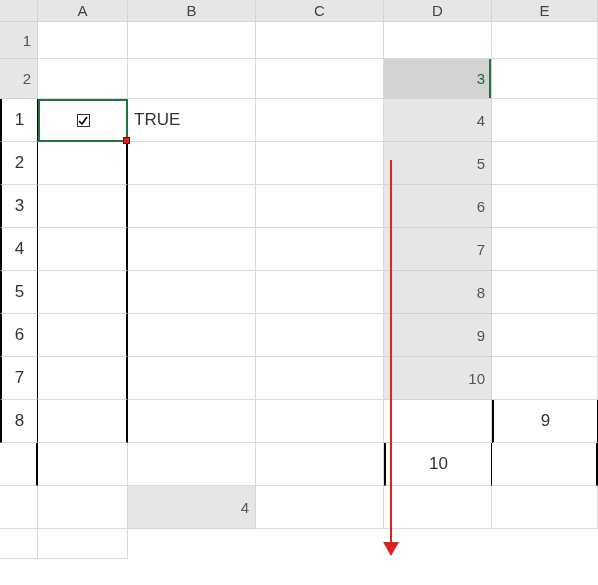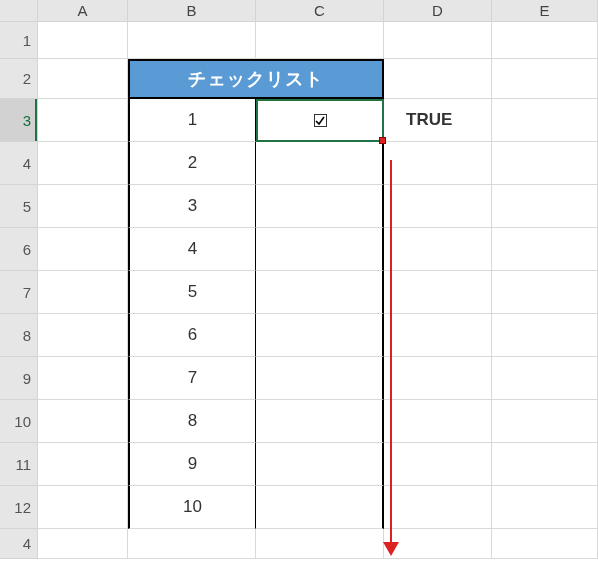--- a/index.html
+++ b/index.html
@@ -81,41 +81,40 @@
     }
     .arrowhead {
       position:absolute;
       left:383px; top:542px;
       width:0; height:0;
       border-left:8px solid transparent;
       border-right:8px solid transparent;
       border-top:14px solid #d22;
       z-index:4;
     }
-    .dtext { padding-left:22px; justify-content:flex-start;font-weight:bold; }
+    .dtext { padding-left:6px; justify-content:flex-start; }
   </style>
 </head>
 <body>
 
 <div class="sheet" id="grid" style="grid-template-rows: 22px 37px 40px 43px 43px 43px 43px 43px 43px 43px 43px 43px 43px 30px;">
     <div class="hcell"></div>
     <div class="hcell">A</div>
     <div class="hcell">B</div>
     <div class="hcell">C</div>
     <div class="hcell">D</div>
     <div class="hcell">E</div>
     <div class="rcell">1</div>
     <div class="cell"></div>
     <div class="cell"></div>
     <div class="cell"></div>
     <div class="cell"></div>
     <div class="cell"></div>
     <div class="rcell">2</div>
     <div class="cell"></div>
-    <div class="cell hdrmerge" style="grid-column: 3 / span 2;">チェックリスト</div>
     <div class="cell"></div>
     <div class="cell"></div>
     <div class="rcell sel mark">3</div>
     <div class="cell"></div>
     <div class="cell tbl-row tbl-b">1</div>
     <div class="cell tbl-row tbl-c selcell">
       <div class="cbx">
         <svg viewBox="0 0 10 10">
           <path d="M1 5 L4 8 L9 1" stroke="#000" stroke-width="1.6" fill="none"></path>
         </svg>
@@ -159,27 +158,25 @@
     <div class="cell tbl-row tbl-b">7</div>
     <div class="cell tbl-row tbl-c"></div>
     <div class="cell"></div>
     <div class="cell"></div>
     <div class="rcell">10</div>
     <div class="cell"></div>
     <div class="cell tbl-row tbl-b">8</div>
     <div class="cell tbl-row tbl-c"></div>
     <div class="cell"></div>
     <div class="cell"></div>
-    <div class="rcell">11</div>
     <div class="cell"></div>
     <div class="cell tbl-row tbl-b">9</div>
     <div class="cell tbl-row tbl-c"></div>
     <div class="cell"></div>
     <div class="cell"></div>
-    <div class="rcell">12</div>
     <div class="cell"></div>
     <div class="cell tbl-row tbl-b tbl-last">10</div>
     <div class="cell tbl-row tbl-c tbl-last"></div>
     <div class="cell"></div>
     <div class="cell"></div>
     <div class="rcell">4</div>
     <div class="cell"></div>
     <div class="cell"></div>
     <div class="cell"></div>
     <div class="cell"></div>

